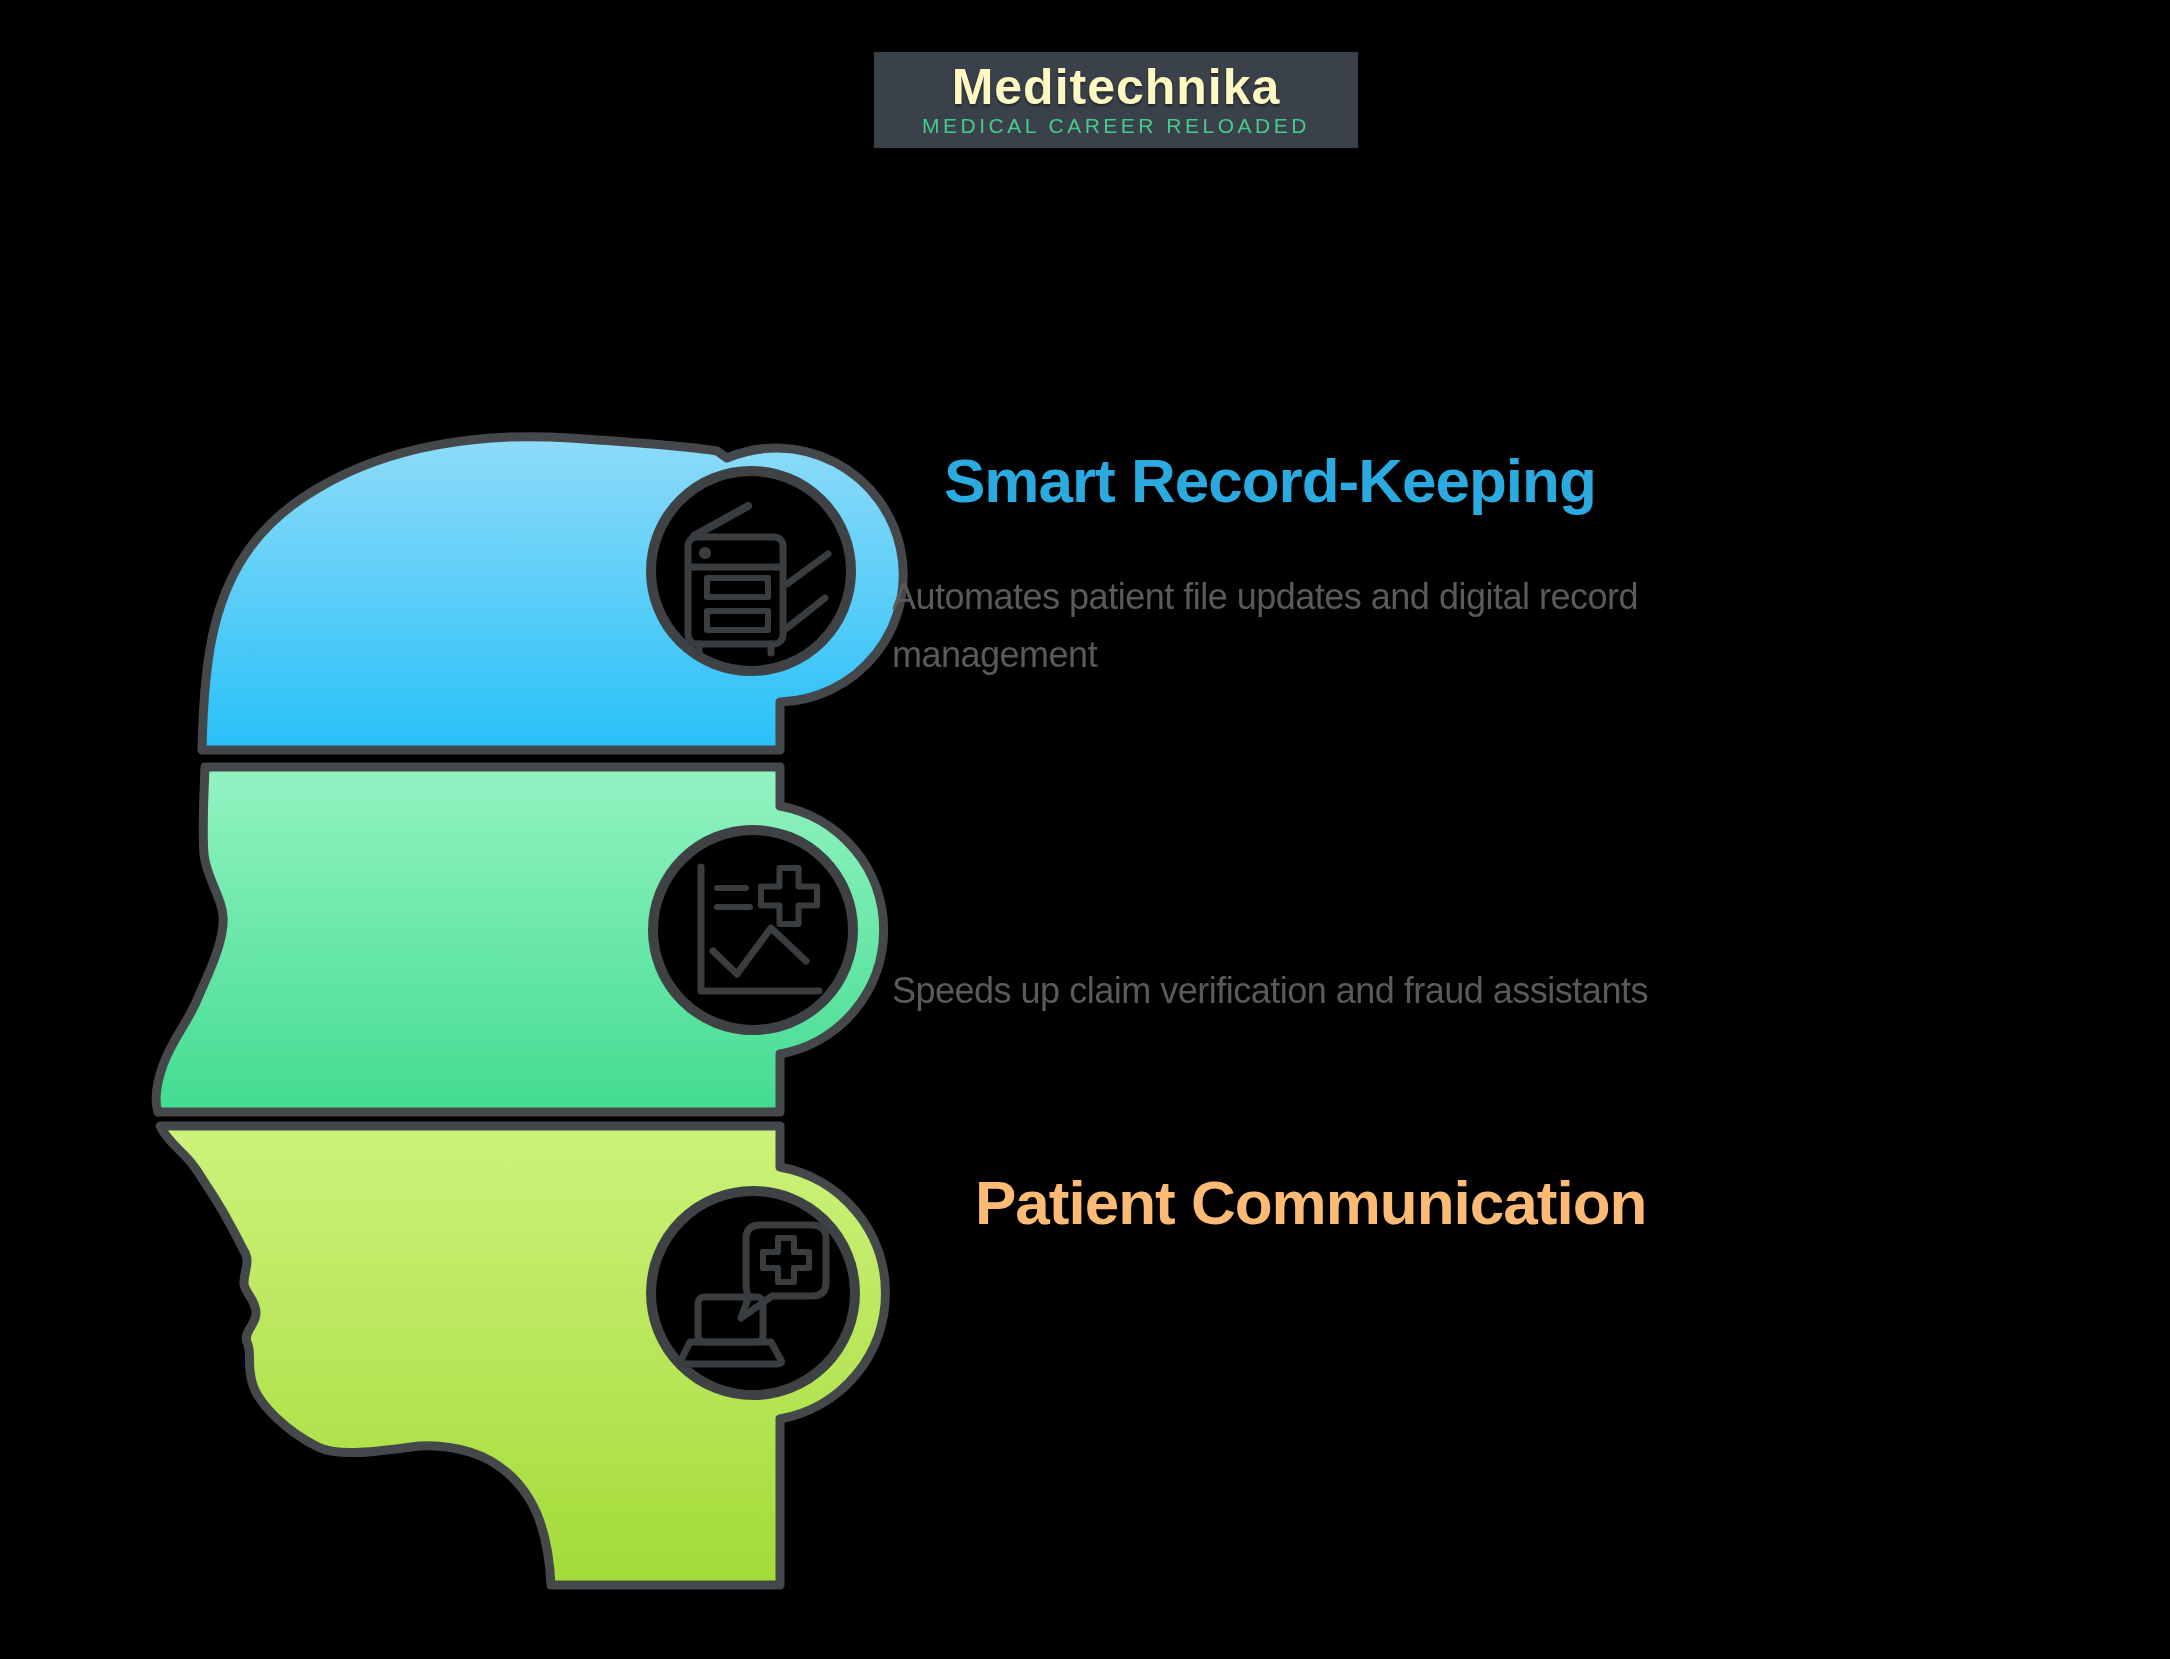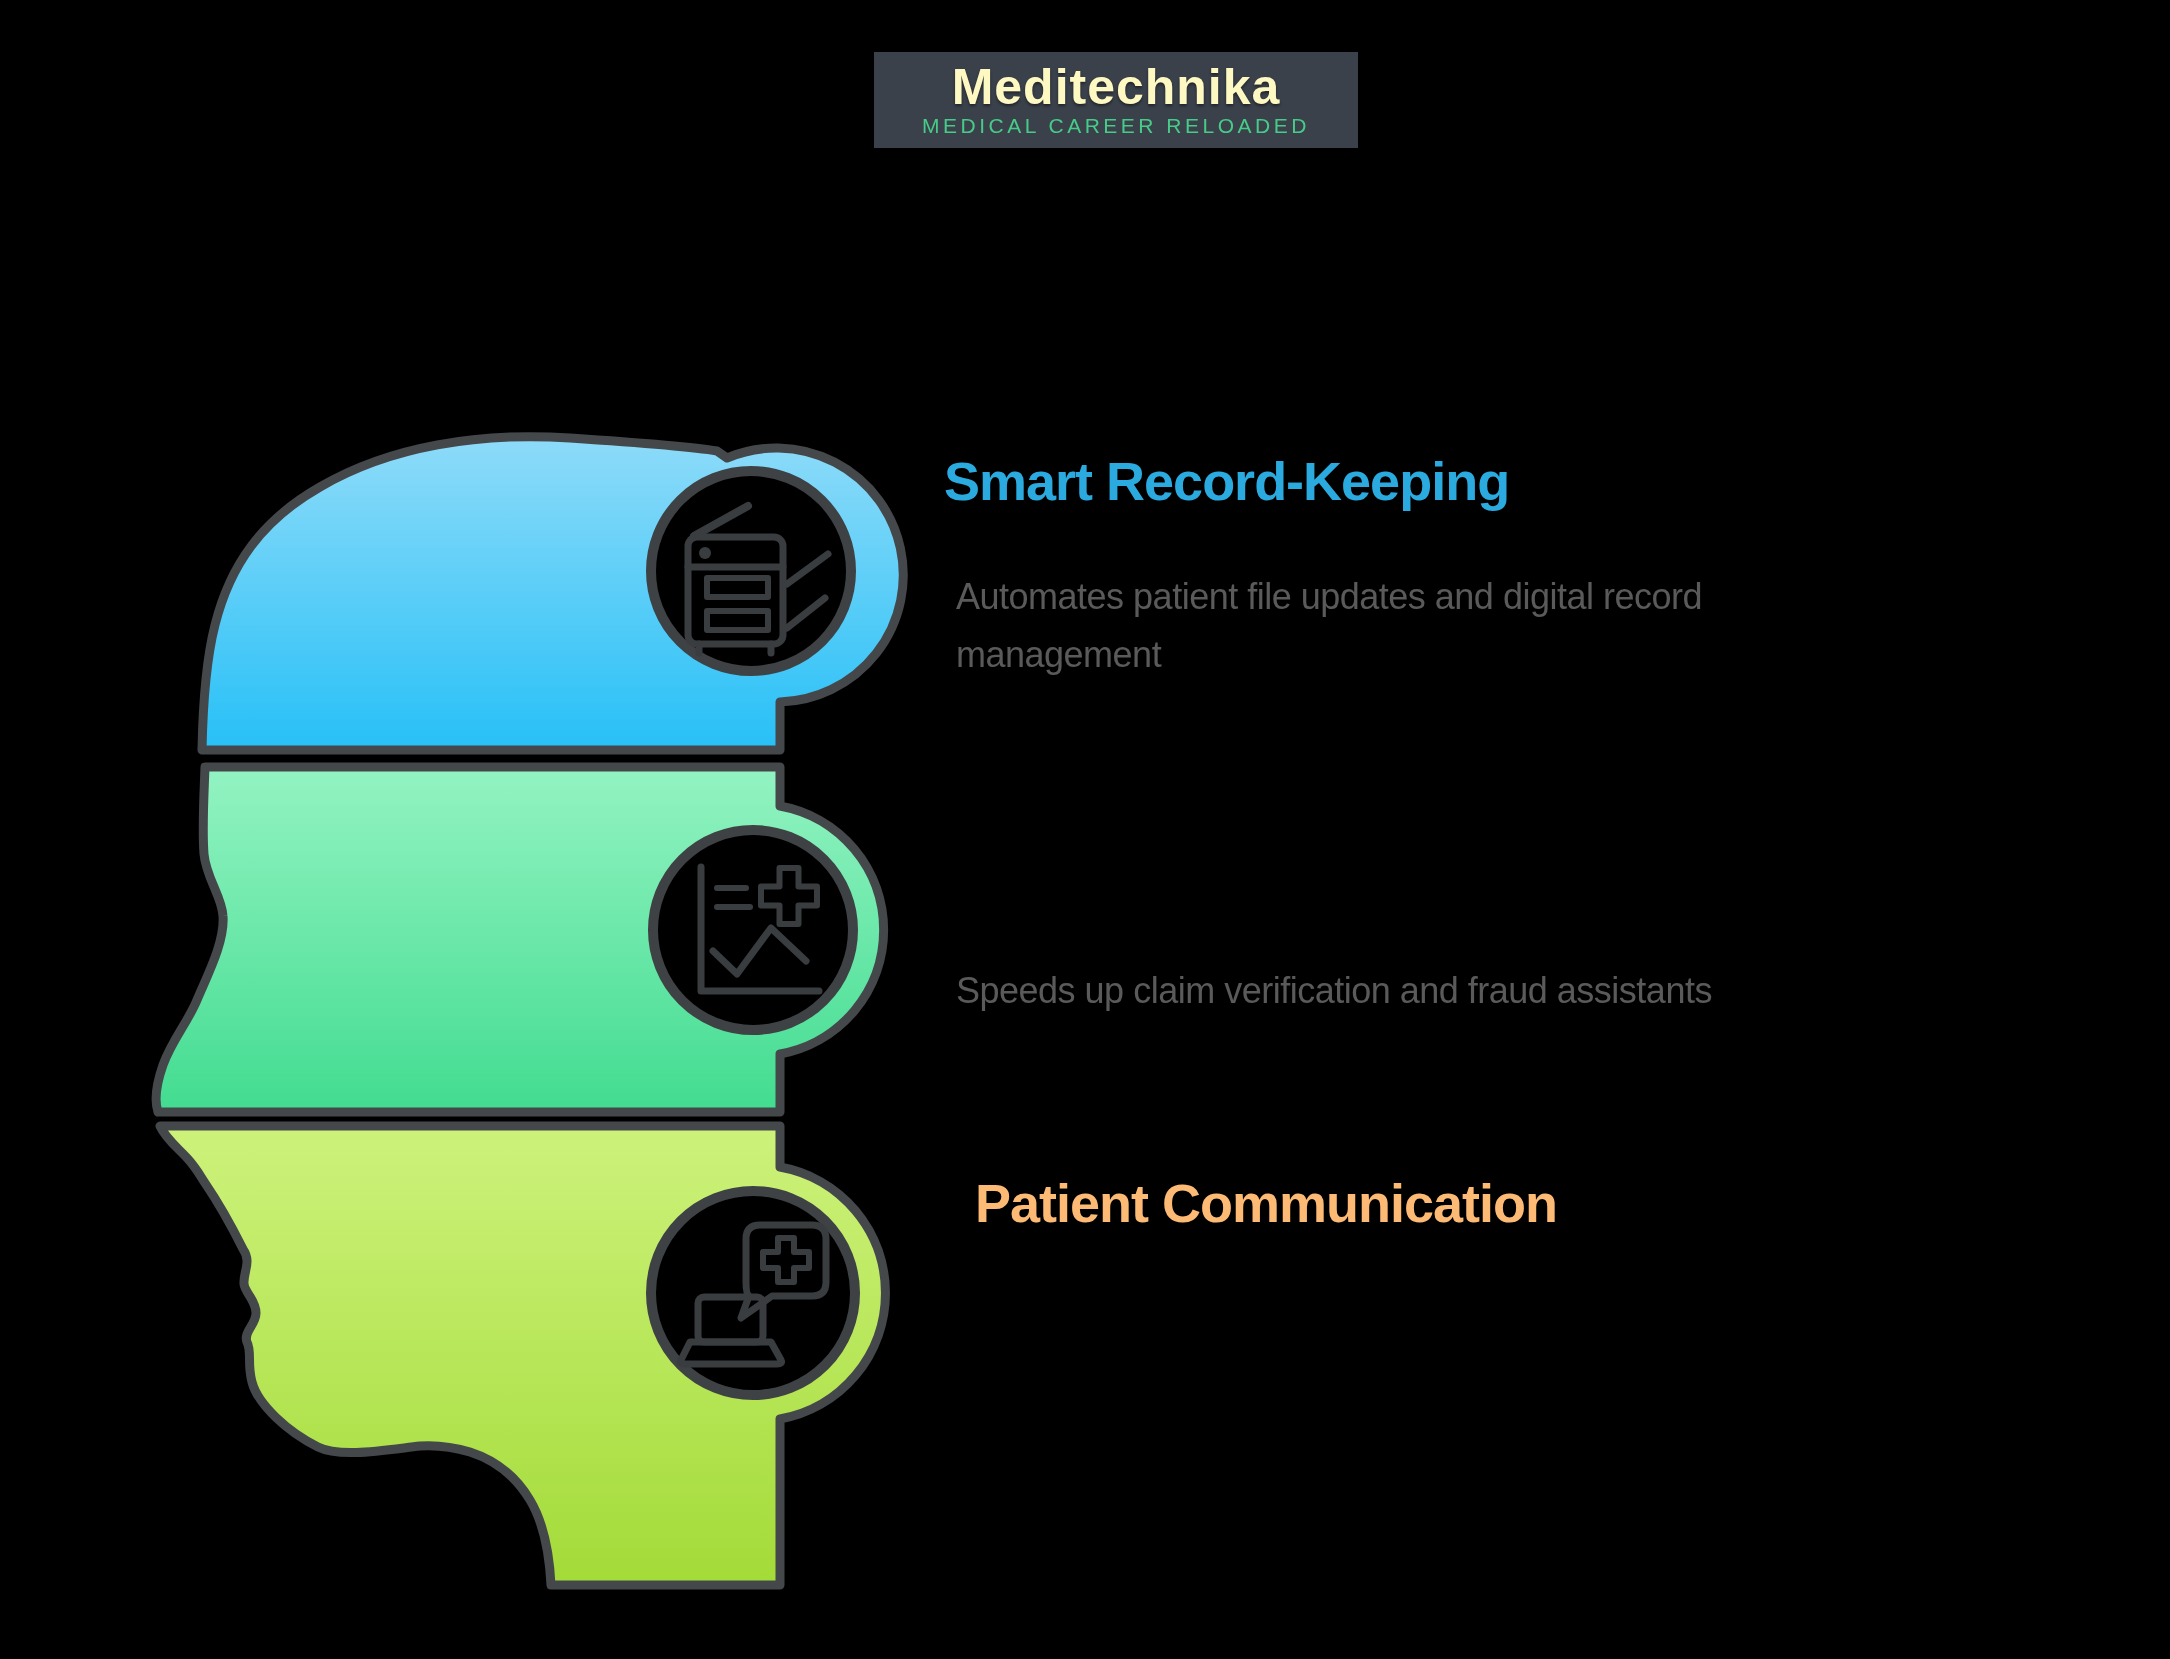--- a/index.html
+++ b/index.html
@@ -17,24 +17,24 @@
     text-shadow:0 2px 3px rgba(0,0,0,.45);
   }
   .logo-subtitle{
     color:#47CB88;font-weight:normal;font-size:21px;line-height:26px;letter-spacing:3.5px;
   }
   
   .head-svg{position:absolute;left:0;top:0;}
   
   .item-title{
     position:absolute;left:944px;margin:0;
-    font-size:54px;font-weight:bold;letter-spacing:-1px;line-height:62px;white-space:nowrap;
+    font-size:62px;font-weight:bold;letter-spacing:-1px;line-height:62px;white-space:nowrap;
   }
   .item-desc{
-    position:absolute;left:956px;margin:0;
+    position:absolute;left:892px;margin:0;
     font-size:36px;font-weight:normal;color:#5A5A5A;line-height:58px;letter-spacing:-0.5px;
     white-space:pre-line;
   }
   .t1{top:450px;color:#2BAADF;}
   .t2{top:850px;color:#3EC981;}
   .t3{top:1172px;color:#fdba74;margin-left:31px;}
   .d1{top:568px;}
   .d2{top:962px;}
   .d3{top:1282px;}
 </style>

